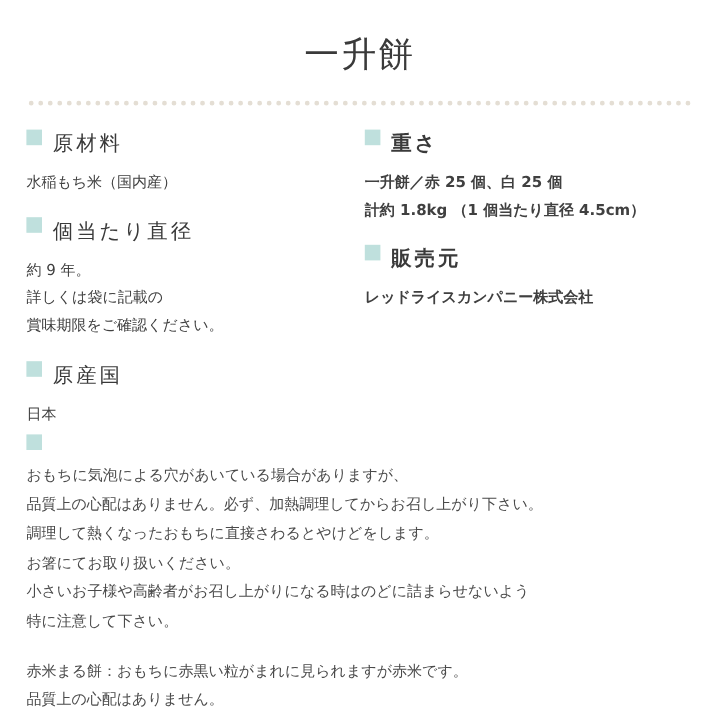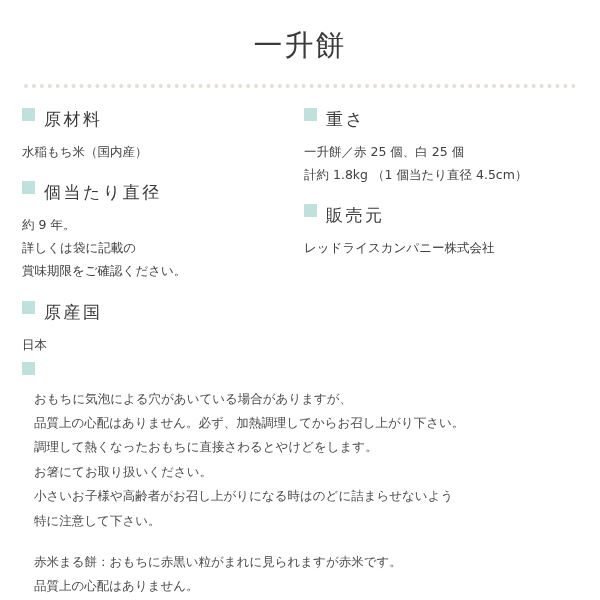--- a/index.html
+++ b/index.html
@@ -39,21 +39,21 @@
   .grid {
     display: flex;
     flex-direction: row;
     gap: 0px;
   }
   .col {
     width: 50%;
     box-sizing: border-box;
   }
   .col-left { padding-right: 8px; }
-  .col-right { padding-left: 4px; }
+  .col-right { padding-left: 4px; font-weight: bold; }
 
   .heading {
     display: flex;
     align-items: flex-start;
     margin: 0 0 9px 0;
   }
   .sq {
     width: 13px;
     height: 13px;
     background: #bfe0dd;
@@ -77,21 +77,21 @@
   .block { margin-bottom: 4px; }
 
   .notice-section {
     margin-top: 2px;
   }
   .notice-body {
     font-size: 12.5px;
     line-height: 1.95;
     color: #4a4a4a;
     white-space: pre-line;
-    margin: 12px;
+    margin: 0;
   }
   .notice-body.second {
     margin-top: 17px;
   }
 </style>
 </head>
 <body>
 
 <div class="page">
 

